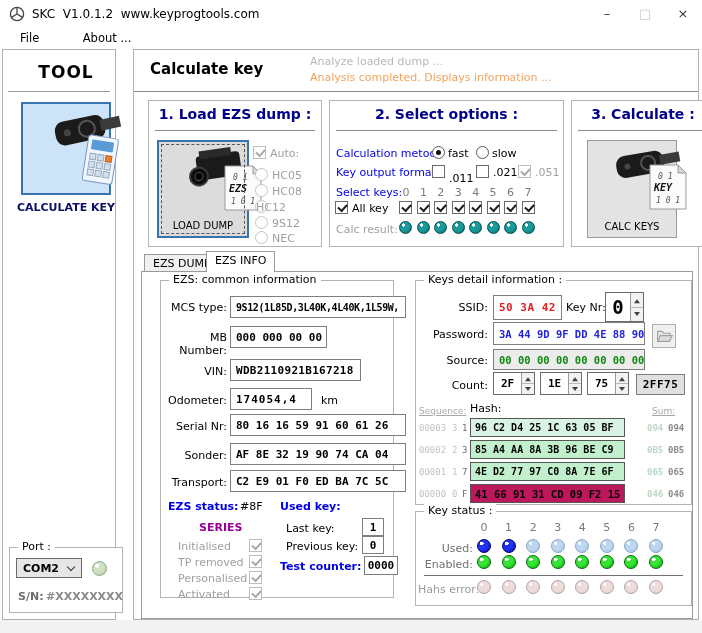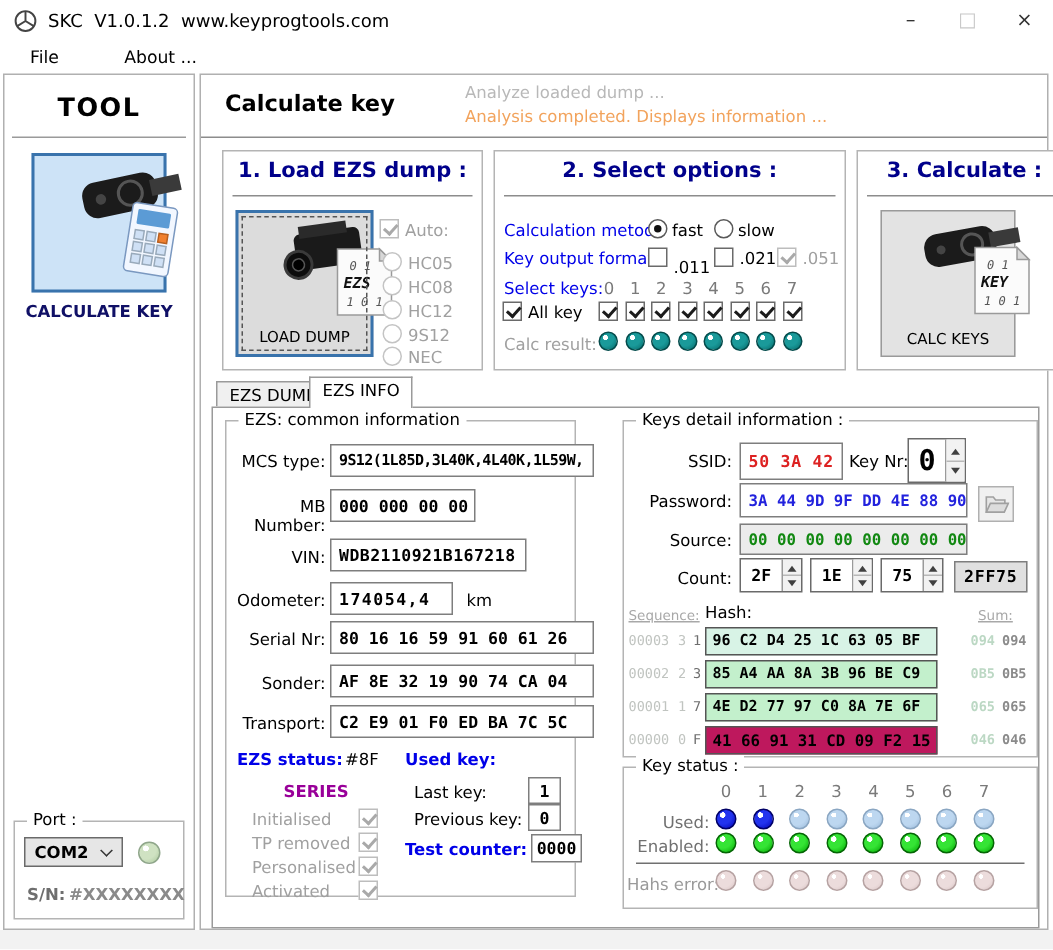--- a/index.html
+++ b/index.html
@@ -16,21 +16,21 @@
   #titlebar { position:absolute; left:0; top:0; width:702px; height:28px; background:#fff; }
   #titlebar .title { position:absolute; left:32px; top:7px; font-size:12px; white-space:pre; }
   .winbtn { position:absolute; top:0; width:38px; height:28px; text-align:center; line-height:28px; font-size:13px; color:#333; }
   .winbtn.disabled { color:#c9c9c9; }
   #menubar { position:absolute; left:0; top:28px; width:702px; height:20px; background:#fff; }
   .menuitem { display:inline-block; padding:3px 20px; font-size:11.5px; }
   #bottomstrip { position:absolute; left:0; top:620px; width:702px; height:13px; background:#f2f2f2; }
 
   
   .panel { position:absolute; border:1px solid #b0b0b0; background:#fff; }
-  #sidebar { left:2px; top:49px; width:128px; height:571px; }
+  #sidebar { left:2px; top:49px; width:114px; height:571px; }
   #main    { left:133px; top:49px; width:566px; height:571px; }
 
   
   .group { position:absolute; border:1px solid #b4b4b4; background:#fff; }
   .group > .legend { position:absolute; top:-8px; left:8px; background:#fff; padding:0 4px; font-size:11px; white-space:pre; }
   .sect-title { position:absolute; top:5px; left:0; right:0; text-align:center; font-size:14px; font-weight:bold; color:#00008B; white-space:nowrap; overflow:hidden; }
   .sect-hr { position:absolute; top:29px; left:6px; right:6px; height:1px; background:#8c8c8c; }
 
   
   .cb { display:inline-block; width:13px; height:13px; border:1px solid #6a6a6a; background:#fff; position:relative; flex:0 0 13px; }
@@ -191,21 +191,21 @@
     </div>
 
     <span class="cb disabled checked" style="position:absolute;left:104px;top:45px"></span>
     <span class="lbl gray" style="left:121px;top:46px">Auto:</span>
 
     <span class="radio disabled" style="position:absolute;left:106px;top:67px"></span>
     <span class="lbl gray" style="left:123px;top:68px">HC05</span>
     <span class="radio disabled" style="position:absolute;left:106px;top:83px"></span>
     <span class="lbl gray" style="left:123px;top:84px">HC08</span>
     <span class="radio disabled" style="position:absolute;left:106px;top:99px"></span>
-    <span class="lbl gray" style="left:123px;top:100px">HC12</span>
+    <span class="lbl gray" style="left:107px;top:100px">HC12</span>
     <span class="radio disabled" style="position:absolute;left:106px;top:115px"></span>
     <span class="lbl gray" style="left:123px;top:116px">9S12</span>
     <span class="radio disabled" style="position:absolute;left:106px;top:130px"></span>
     <span class="lbl gray" style="left:123px;top:131px">NEC</span>
   </div>
 
   <div class="group" style="left:195px;top:50px;width:235px;height:147px">
     <div class="sect-title">2. Select options :</div>
     <div class="sect-hr"></div>
 
@@ -282,21 +282,21 @@
       </svg>
       <div class="cap">CALC KEYS</div>
     </div>
   </div>
 
   <div class="tab" style="left:10px;top:204px;height:17px">EZS DUMP</div>
   <div class="tab active" style="left:72px;top:201px;height:21px">EZS INFO</div>
 
   <div id="tabpanel">
 
-    <div class="group" style="left:8px;top:8px;width:234px;height:318px">
+    <div class="group" style="left:18px;top:8px;width:234px;height:318px">
       <span class="legend">EZS: common information</span>
 
       <span class="flabel" style="left:2px;top:20px">MCS type:</span>
       <div class="vbox" style="left:69px;top:15px;width:176px;height:22px;font-size:10px;letter-spacing:-0.4px">9S12(1L85D,3L40K,4L40K,1L59W,</div>
 
       <span class="flabel" style="left:2px;top:50px">MB Number:</span>
       <div class="vbox" style="left:69px;top:45px;width:97px;height:22px">000 000 00 00</div>
 
       <span class="flabel" style="left:2px;top:84px">VIN:</span>
       <div class="vbox" style="left:69px;top:78px;width:131px;height:22px;letter-spacing:0.3px">WDB2110921B167218</div>

